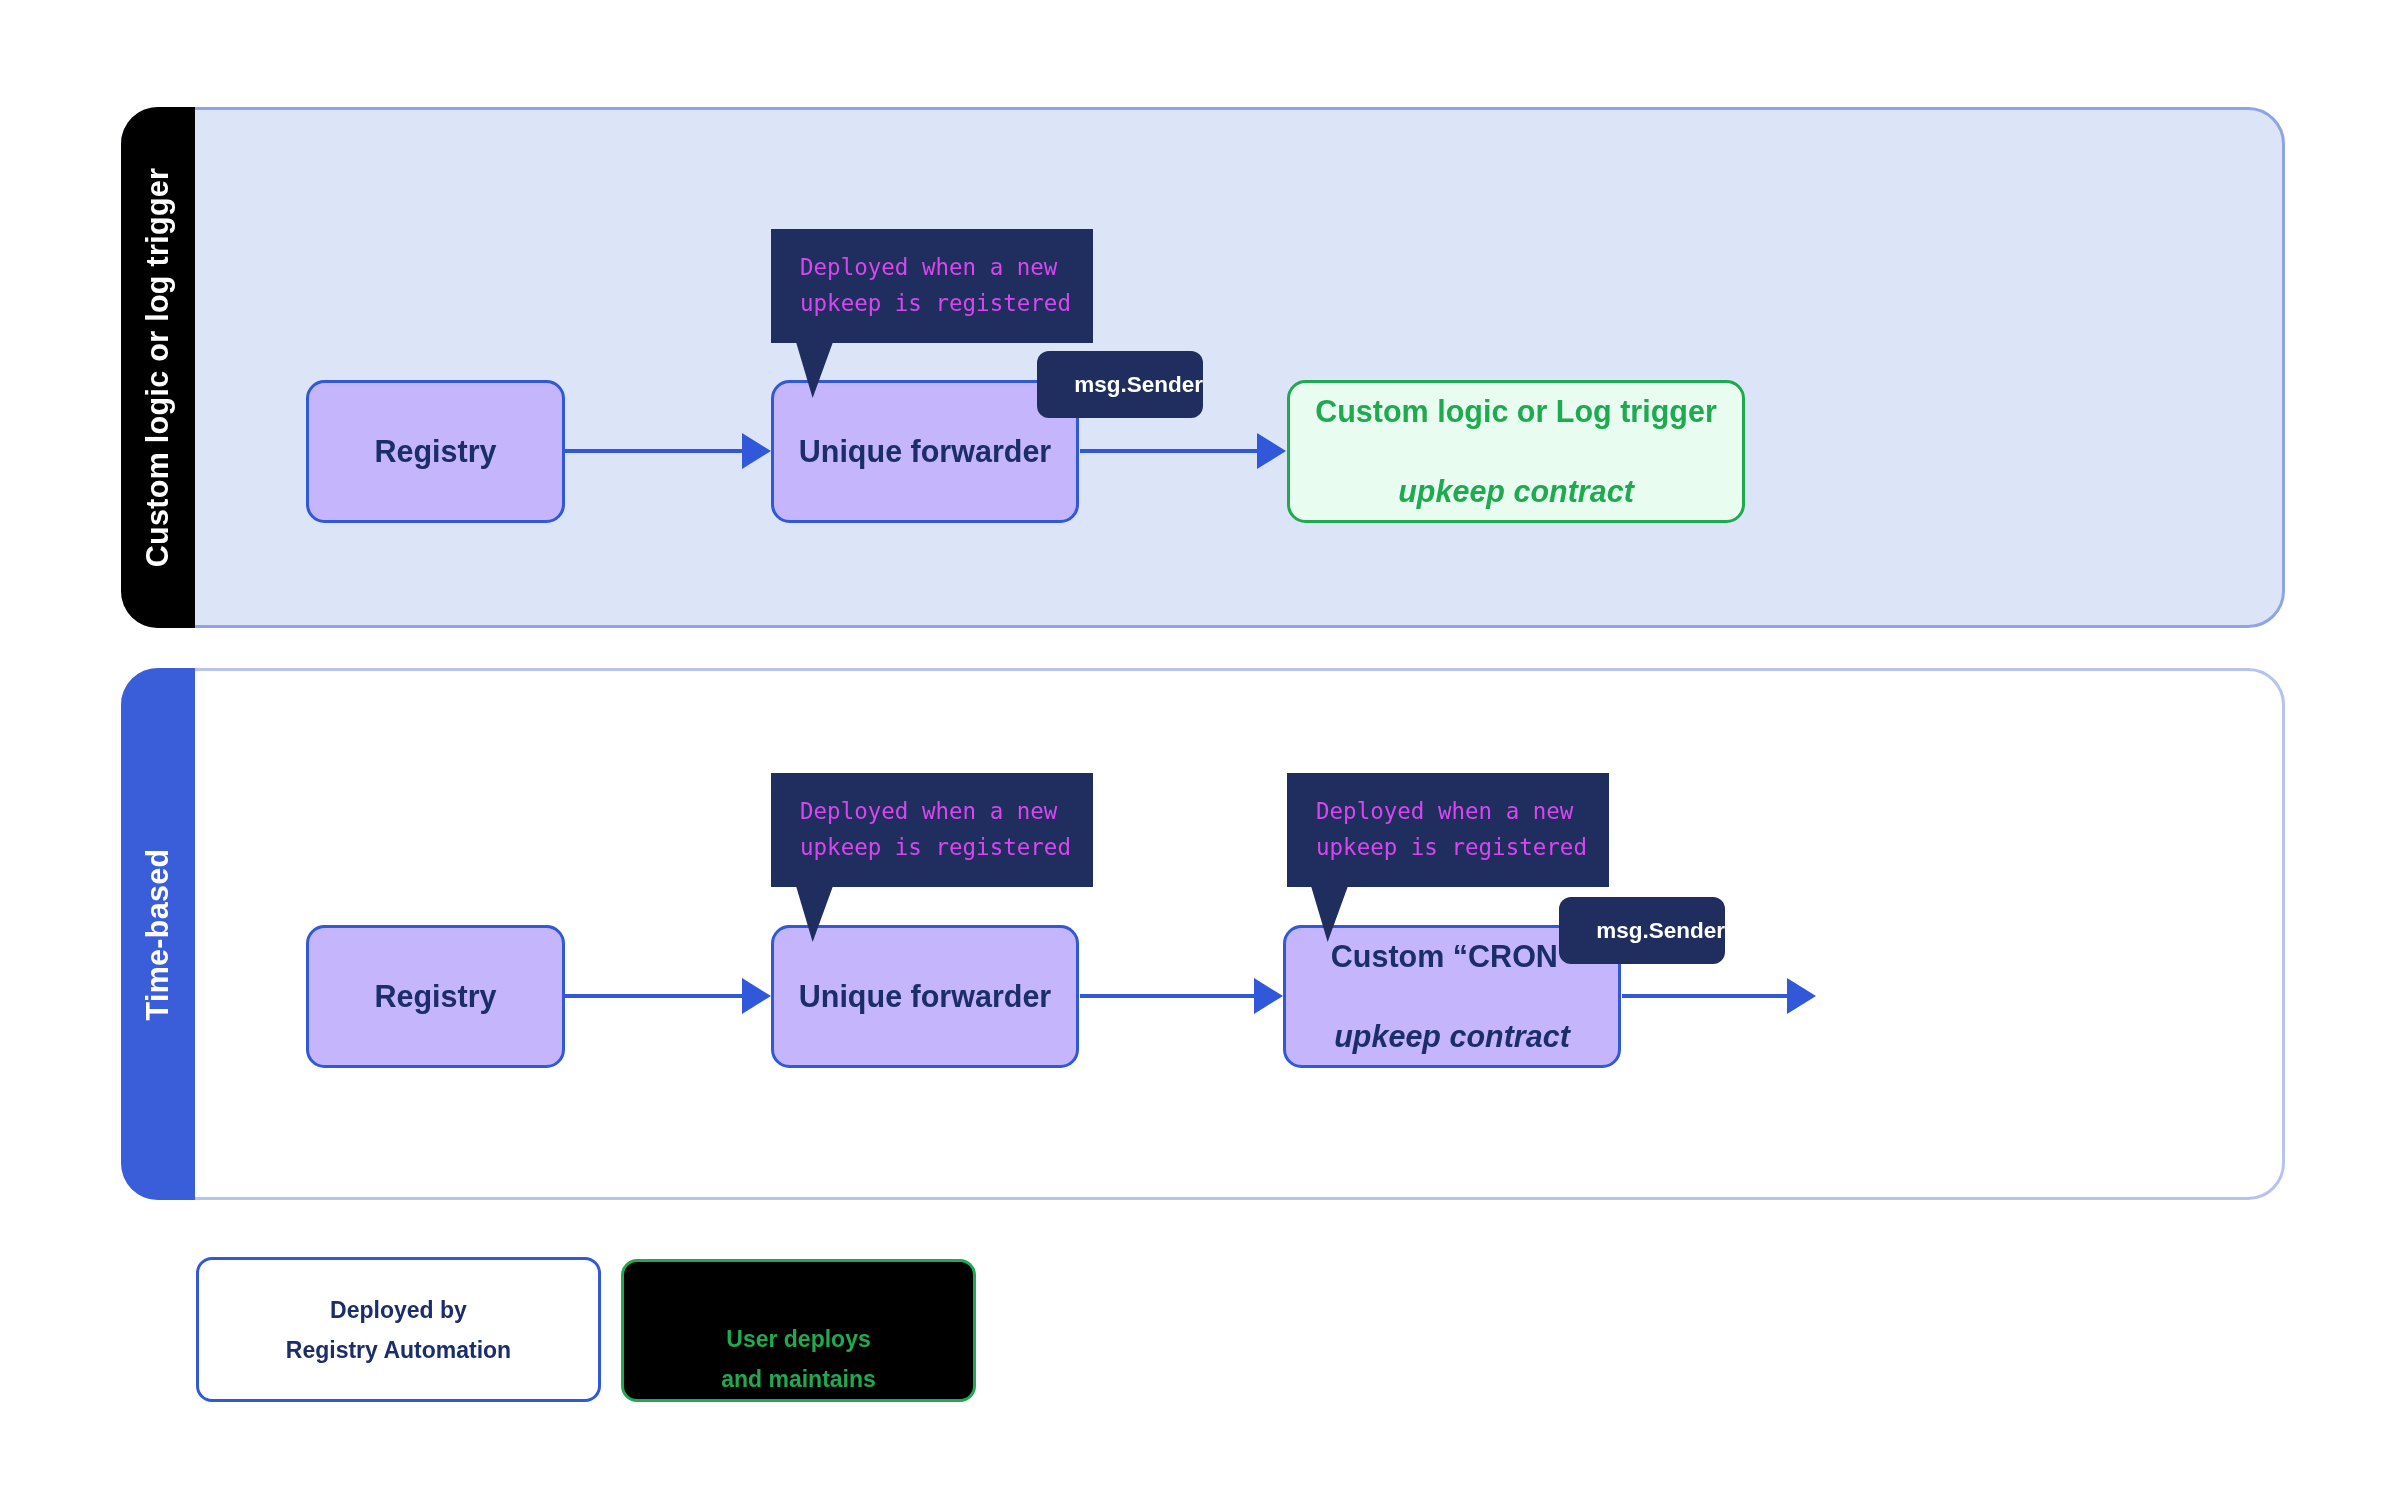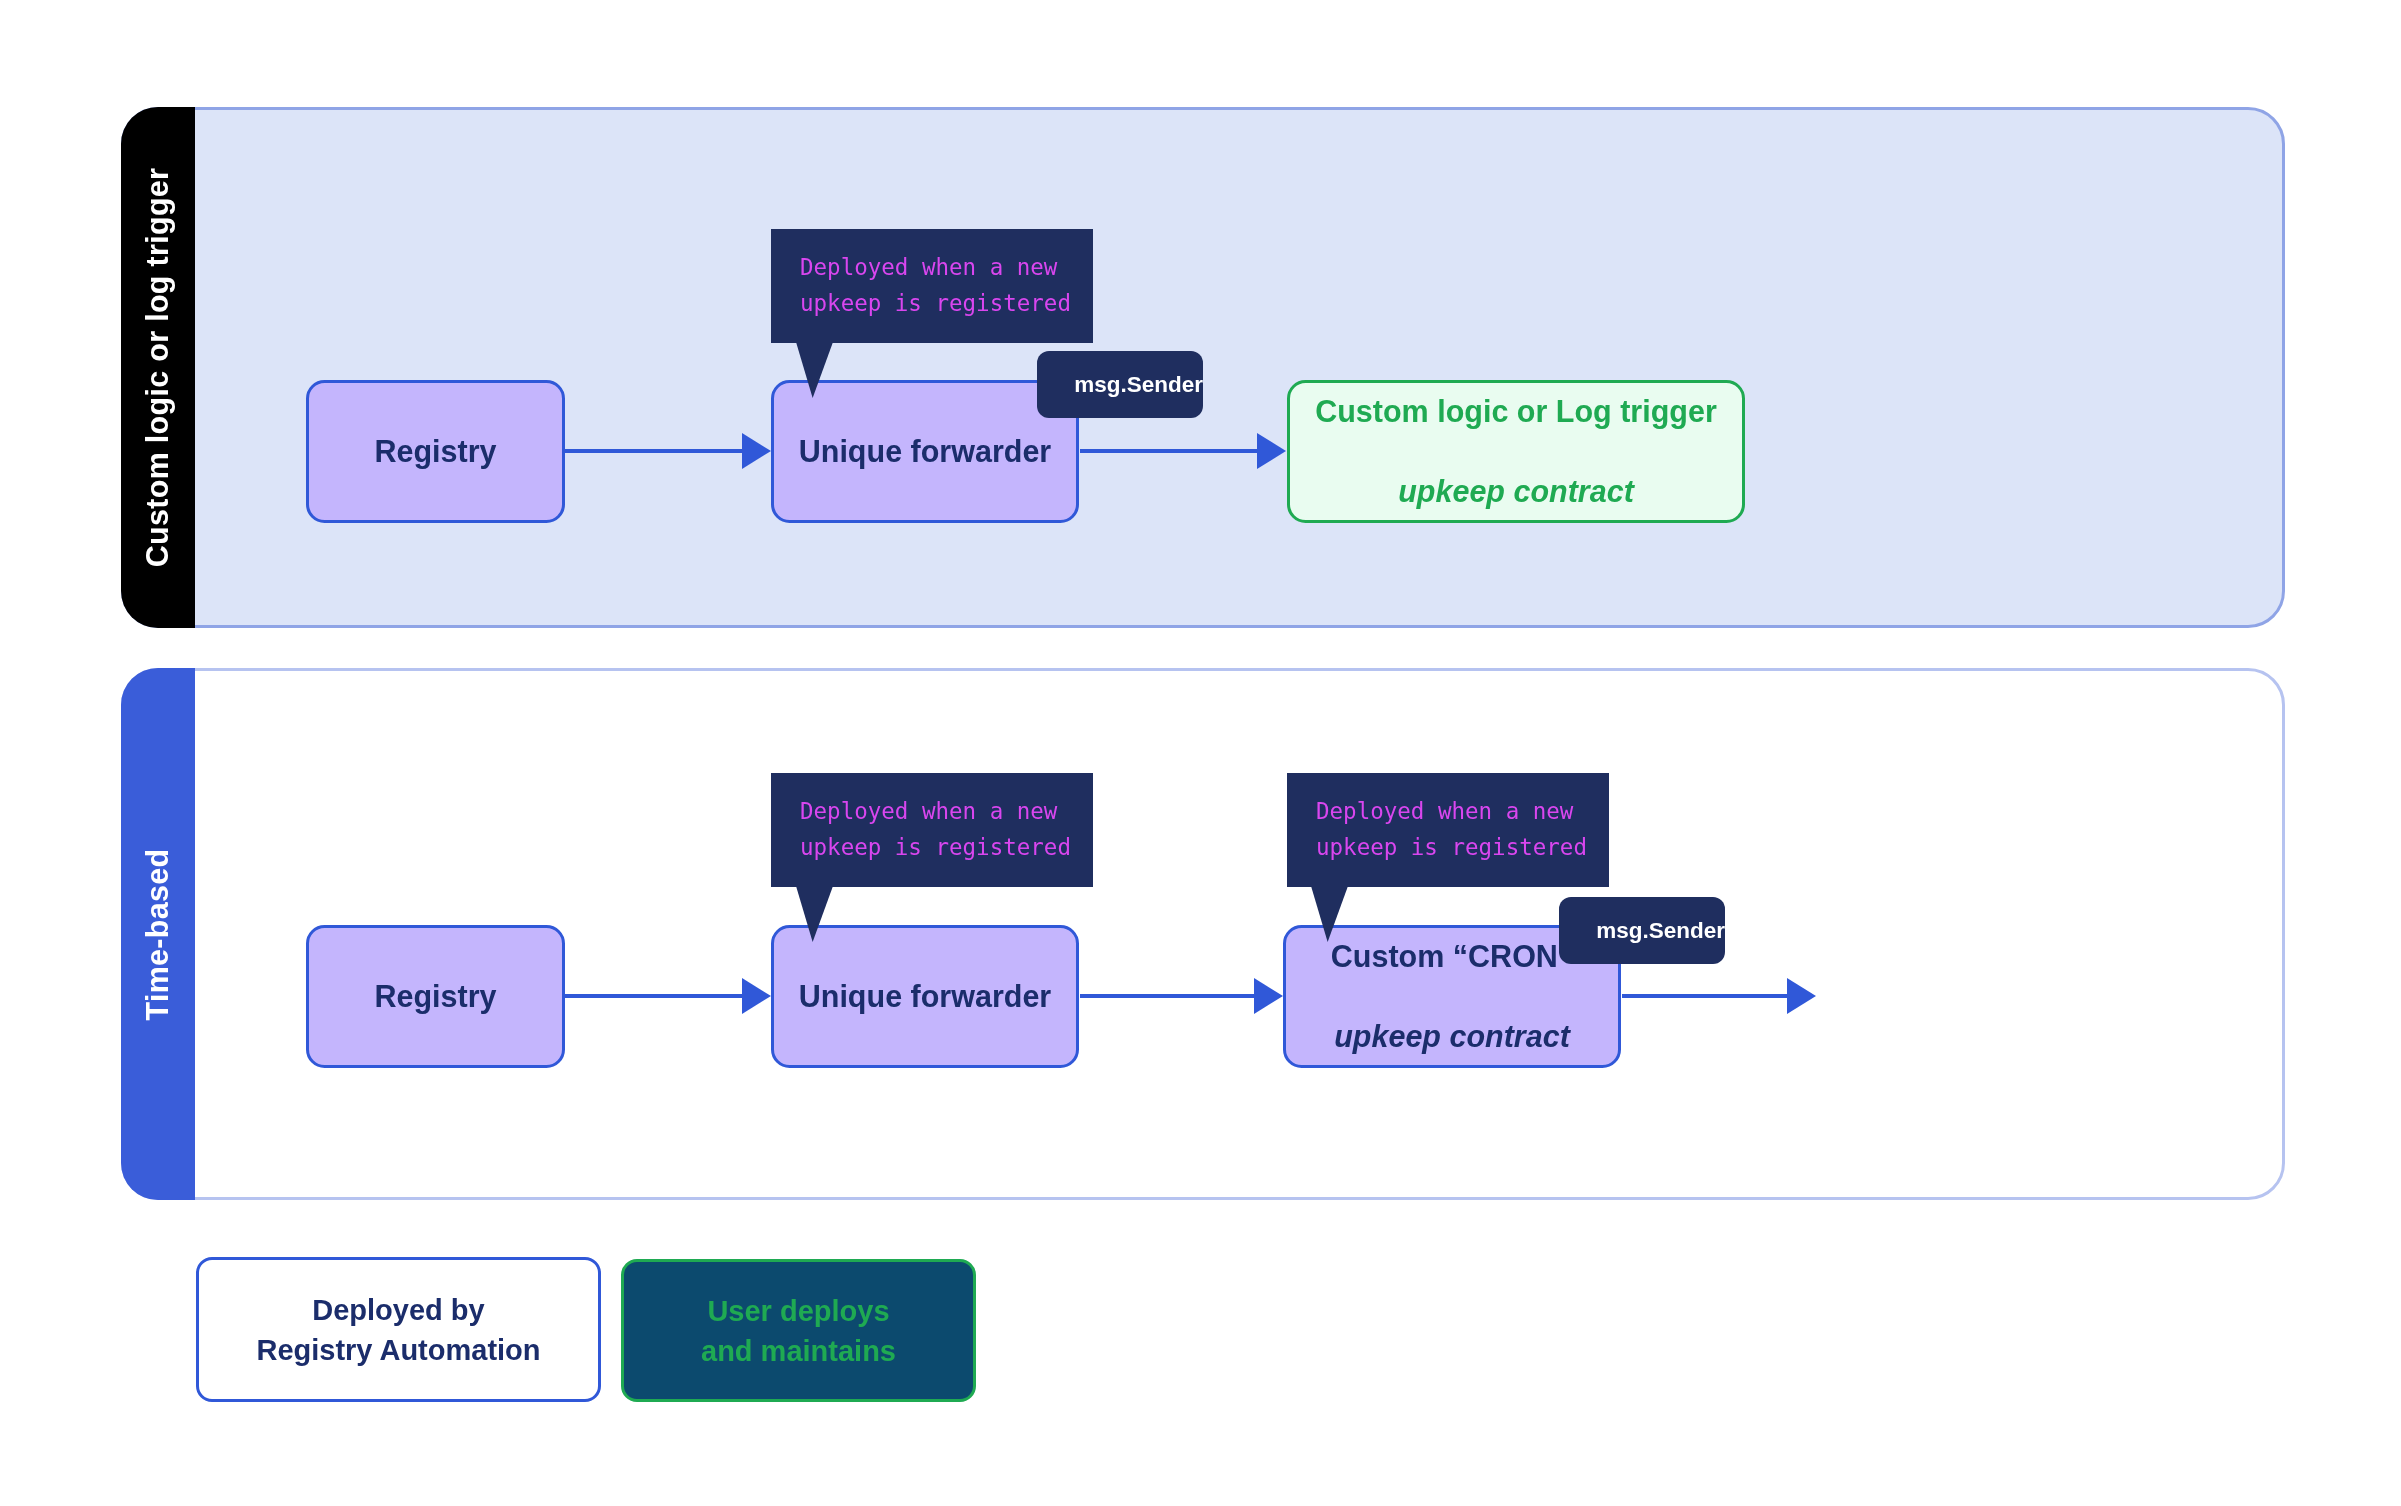--- a/index.html
+++ b/index.html
@@ -75,24 +75,24 @@
   .arrow-head {
     position: absolute; width: 0; height: 0;
     border-top: 18px solid transparent; border-bottom: 18px solid transparent;
     border-left: 29px solid #3058d8; z-index: 1;
   }
 
   
   .legend-box {
     position: absolute; box-sizing: border-box; border-radius: 16px;
     display: flex; flex-direction: column; align-items: center; justify-content: center;
-    font-weight: bold; font-size: 29px; line-height: 40px; text-align: center;
+    font-weight: bold; font-size: 23px; line-height: 40px; text-align: center;
   }
   .legend-box.blue { background: #ffffff; border: 3.3px solid #3058d8; color: #1b2d6b; }
-  .legend-box.green { background: #0c4a6e; border: 3.3px solid #1faa52; color: #1faa52; }
+  .legend-box.green { background: #000000; border: 3.3px solid #1faa52; color: #1faa52; justify-content: flex-end; }
 </style>
 </head>
 <body>
 
 <div class="canvas">
 
   <section class="panel top"></section>
   <div class="strip black">
     <span>Custom logic or log trigger</span>
   </div>

